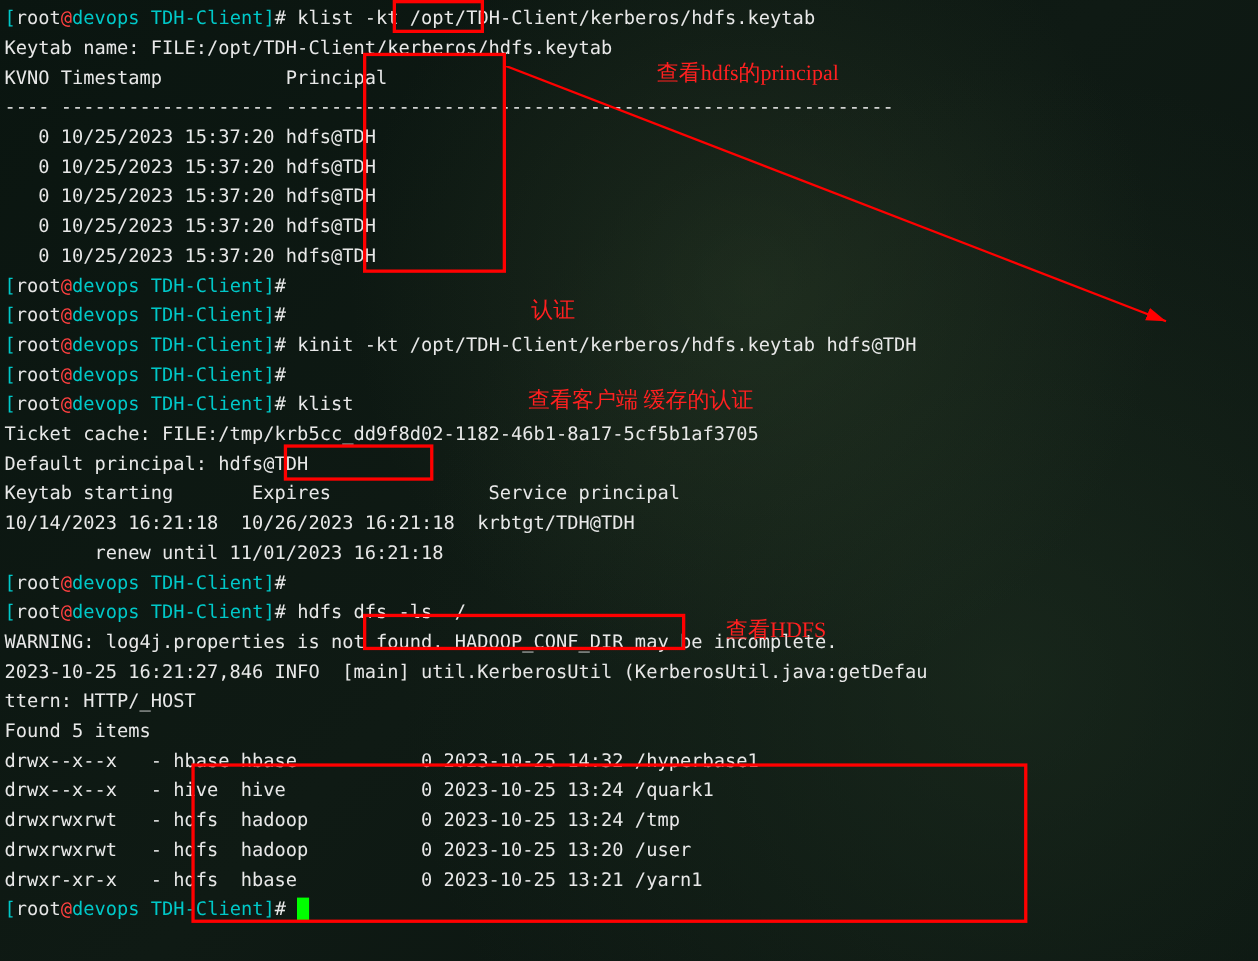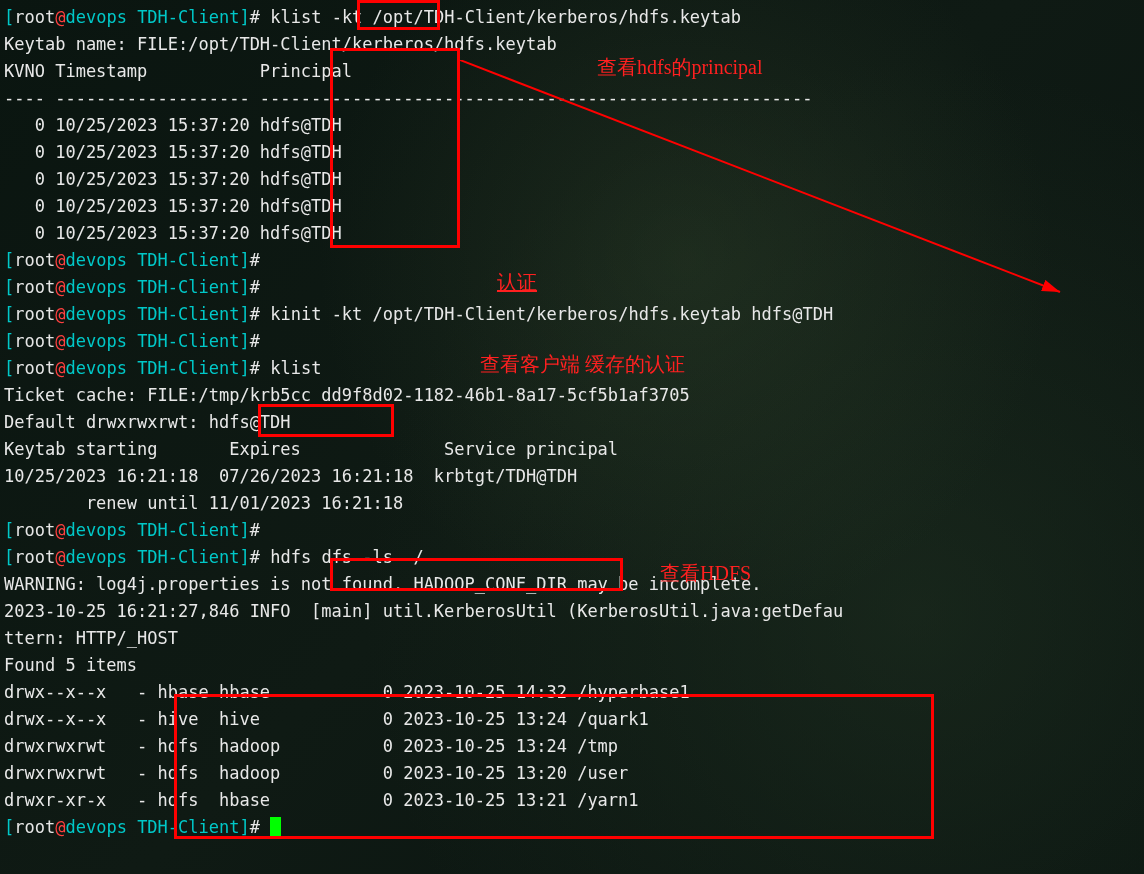--- a/index.html
+++ b/index.html
@@ -63,24 +63,24 @@
 <div class="line white">   0 10/25/2023 15:37:20 hdfs@TDH</div>
 <div class="line white">   0 10/25/2023 15:37:20 hdfs@TDH</div>
 <div class="line white">   0 10/25/2023 15:37:20 hdfs@TDH</div>
 <div class="line white">   0 10/25/2023 15:37:20 hdfs@TDH</div>
 <div class="line"><span class="prompt-br">[</span><span class="prompt-user">root</span><span class="prompt-at">@</span><span class="prompt-host">devops</span><span class="prompt-dir"> </span><span class="prompt-dir">TDH-Client</span><span class="prompt-br">]</span><span class="white"># </span></div>
 <div class="line"><span class="prompt-br">[</span><span class="prompt-user">root</span><span class="prompt-at">@</span><span class="prompt-host">devops</span><span class="prompt-dir"> </span><span class="prompt-dir">TDH-Client</span><span class="prompt-br">]</span><span class="white"># </span></div>
 <div class="line"><span class="prompt-br">[</span><span class="prompt-user">root</span><span class="prompt-at">@</span><span class="prompt-host">devops</span><span class="prompt-dir"> </span><span class="prompt-dir">TDH-Client</span><span class="prompt-br">]</span><span class="white"># </span><span class="white">kinit -kt /opt/TDH-Client/kerberos/hdfs.keytab hdfs@TDH</span></div>
 <div class="line"><span class="prompt-br">[</span><span class="prompt-user">root</span><span class="prompt-at">@</span><span class="prompt-host">devops</span><span class="prompt-dir"> </span><span class="prompt-dir">TDH-Client</span><span class="prompt-br">]</span><span class="white"># </span></div>
 <div class="line"><span class="prompt-br">[</span><span class="prompt-user">root</span><span class="prompt-at">@</span><span class="prompt-host">devops</span><span class="prompt-dir"> </span><span class="prompt-dir">TDH-Client</span><span class="prompt-br">]</span><span class="white"># </span><span class="white">klist</span></div>
 <div class="line white">Ticket cache: FILE:/tmp/krb5cc_dd9f8d02-1182-46b1-8a17-5cf5b1af3705</div>
-<div class="line white">Default drwxrwxrwt: hdfs@TDH</div>
+<div class="line white">Default principal: hdfs@TDH</div>
 <div class="line white"></div>
 <div class="line white">Keytab starting       Expires              Service principal</div>
-<div class="line white">10/25/2023 16:21:18  07/26/2023 16:21:18  krbtgt/TDH@TDH</div>
+<div class="line white">10/14/2023 16:21:18  10/26/2023 16:21:18  krbtgt/TDH@TDH</div>
 <div class="line white">        renew until 11/01/2023 16:21:18</div>
 <div class="line"><span class="prompt-br">[</span><span class="prompt-user">root</span><span class="prompt-at">@</span><span class="prompt-host">devops</span><span class="prompt-dir"> </span><span class="prompt-dir">TDH-Client</span><span class="prompt-br">]</span><span class="white"># </span></div>
 <div class="line"><span class="prompt-br">[</span><span class="prompt-user">root</span><span class="prompt-at">@</span><span class="prompt-host">devops</span><span class="prompt-dir"> </span><span class="prompt-dir">TDH-Client</span><span class="prompt-br">]</span><span class="white"># </span><span class="white">hdfs dfs -ls  /</span></div>
 <div class="line white">WARNING: log4j.properties is not found. HADOOP_CONF_DIR may be incomplete.</div>
 <div class="line white">2023-10-25 16:21:27,846 INFO  [main] util.KerberosUtil (KerberosUtil.java:getDefau</div>
 <div class="line white">ttern: HTTP/_HOST</div>
 <div class="line white">Found 5 items</div>
 <div class="line white">drwx--x--x   - hbase hbase           0 2023-10-25 14:32 /hyperbase1</div>
 <div class="line white">drwx--x--x   - hive  hive            0 2023-10-25 13:24 /quark1</div>
 <div class="line white">drwxrwxrwt   - hdfs  hadoop          0 2023-10-25 13:24 /tmp</div>
@@ -88,21 +88,21 @@
 <div class="line white">drwxr-xr-x   - hdfs  hbase           0 2023-10-25 13:21 /yarn1</div>
 <div class="line"><span class="prompt-br">[</span><span class="prompt-user">root</span><span class="prompt-at">@</span><span class="prompt-host">devops</span><span class="prompt-dir"> </span><span class="prompt-dir">TDH-Client</span><span class="prompt-br">]</span><span class="white"># </span><span class="cursor"></span></div>
 
 <div class="box" style="left:357px; top:0px;   width:83px;  height:30px;"></div>
 <div class="box" style="left:330px; top:48px;  width:130px; height:200px;"></div>
 <div class="box" style="left:258px; top:404px; width:136px; height:33px;"></div>
 <div class="box" style="left:330px; top:558px; width:293px; height:33px;"></div>
 <div class="box" style="left:174px; top:694px; width:760px; height:145px;"></div>
 
 <div class="ann" style="left:555px; top:54px;margin-left:42px;">查看hdfs的principal</div>
-<div class="ann" style="left:497px; top:269px;text-decoration:underline;">认证</div>
+<div class="ann" style="left:483px; top:269px;">认证</div>
 <div class="ann" style="left:480px; top:351px;">查看客户端 缓存的认证</div>
 <div class="ann" style="left:660px; top:560px;">查看HDFS</div>
 
 <svg class="arrow" style="left:460px; top:60px;" width="630" height="260">
   <defs>
     <marker id="ah" markerWidth="10" markerHeight="10" refX="9" refY="3" orient="auto">
       <path d="M0,0 L0,6 L9,3 z" fill="#ff0000"></path>
     </marker>
   </defs>
   <line x1="0" y1="0" x2="600" y2="232" stroke="#ff0000" stroke-width="2" marker-end="url(#ah)"></line>

